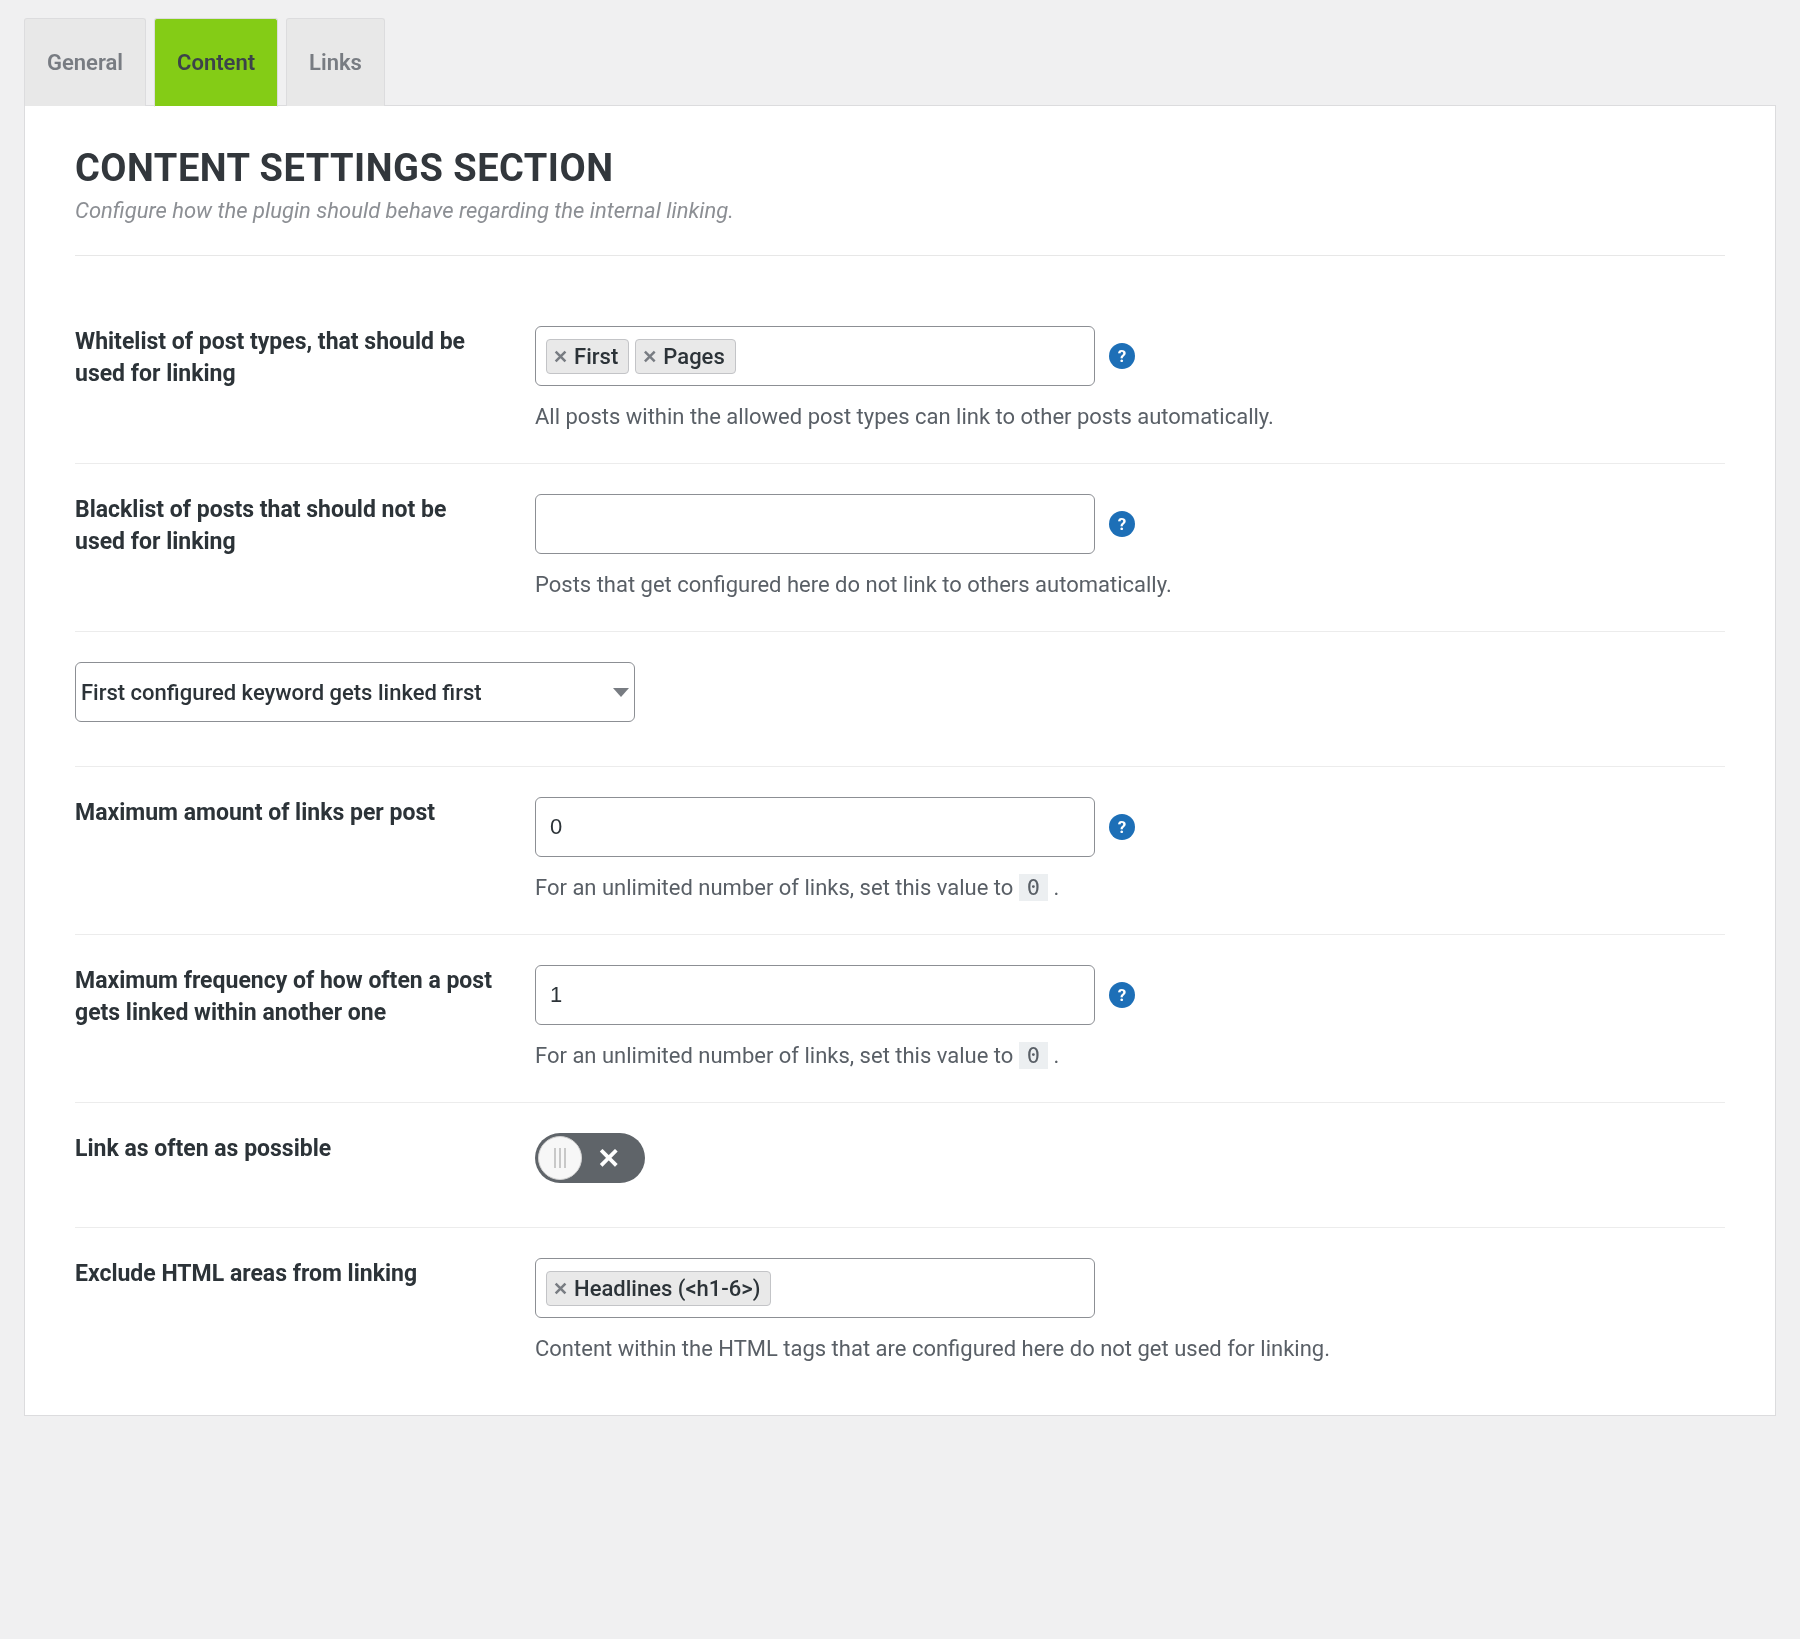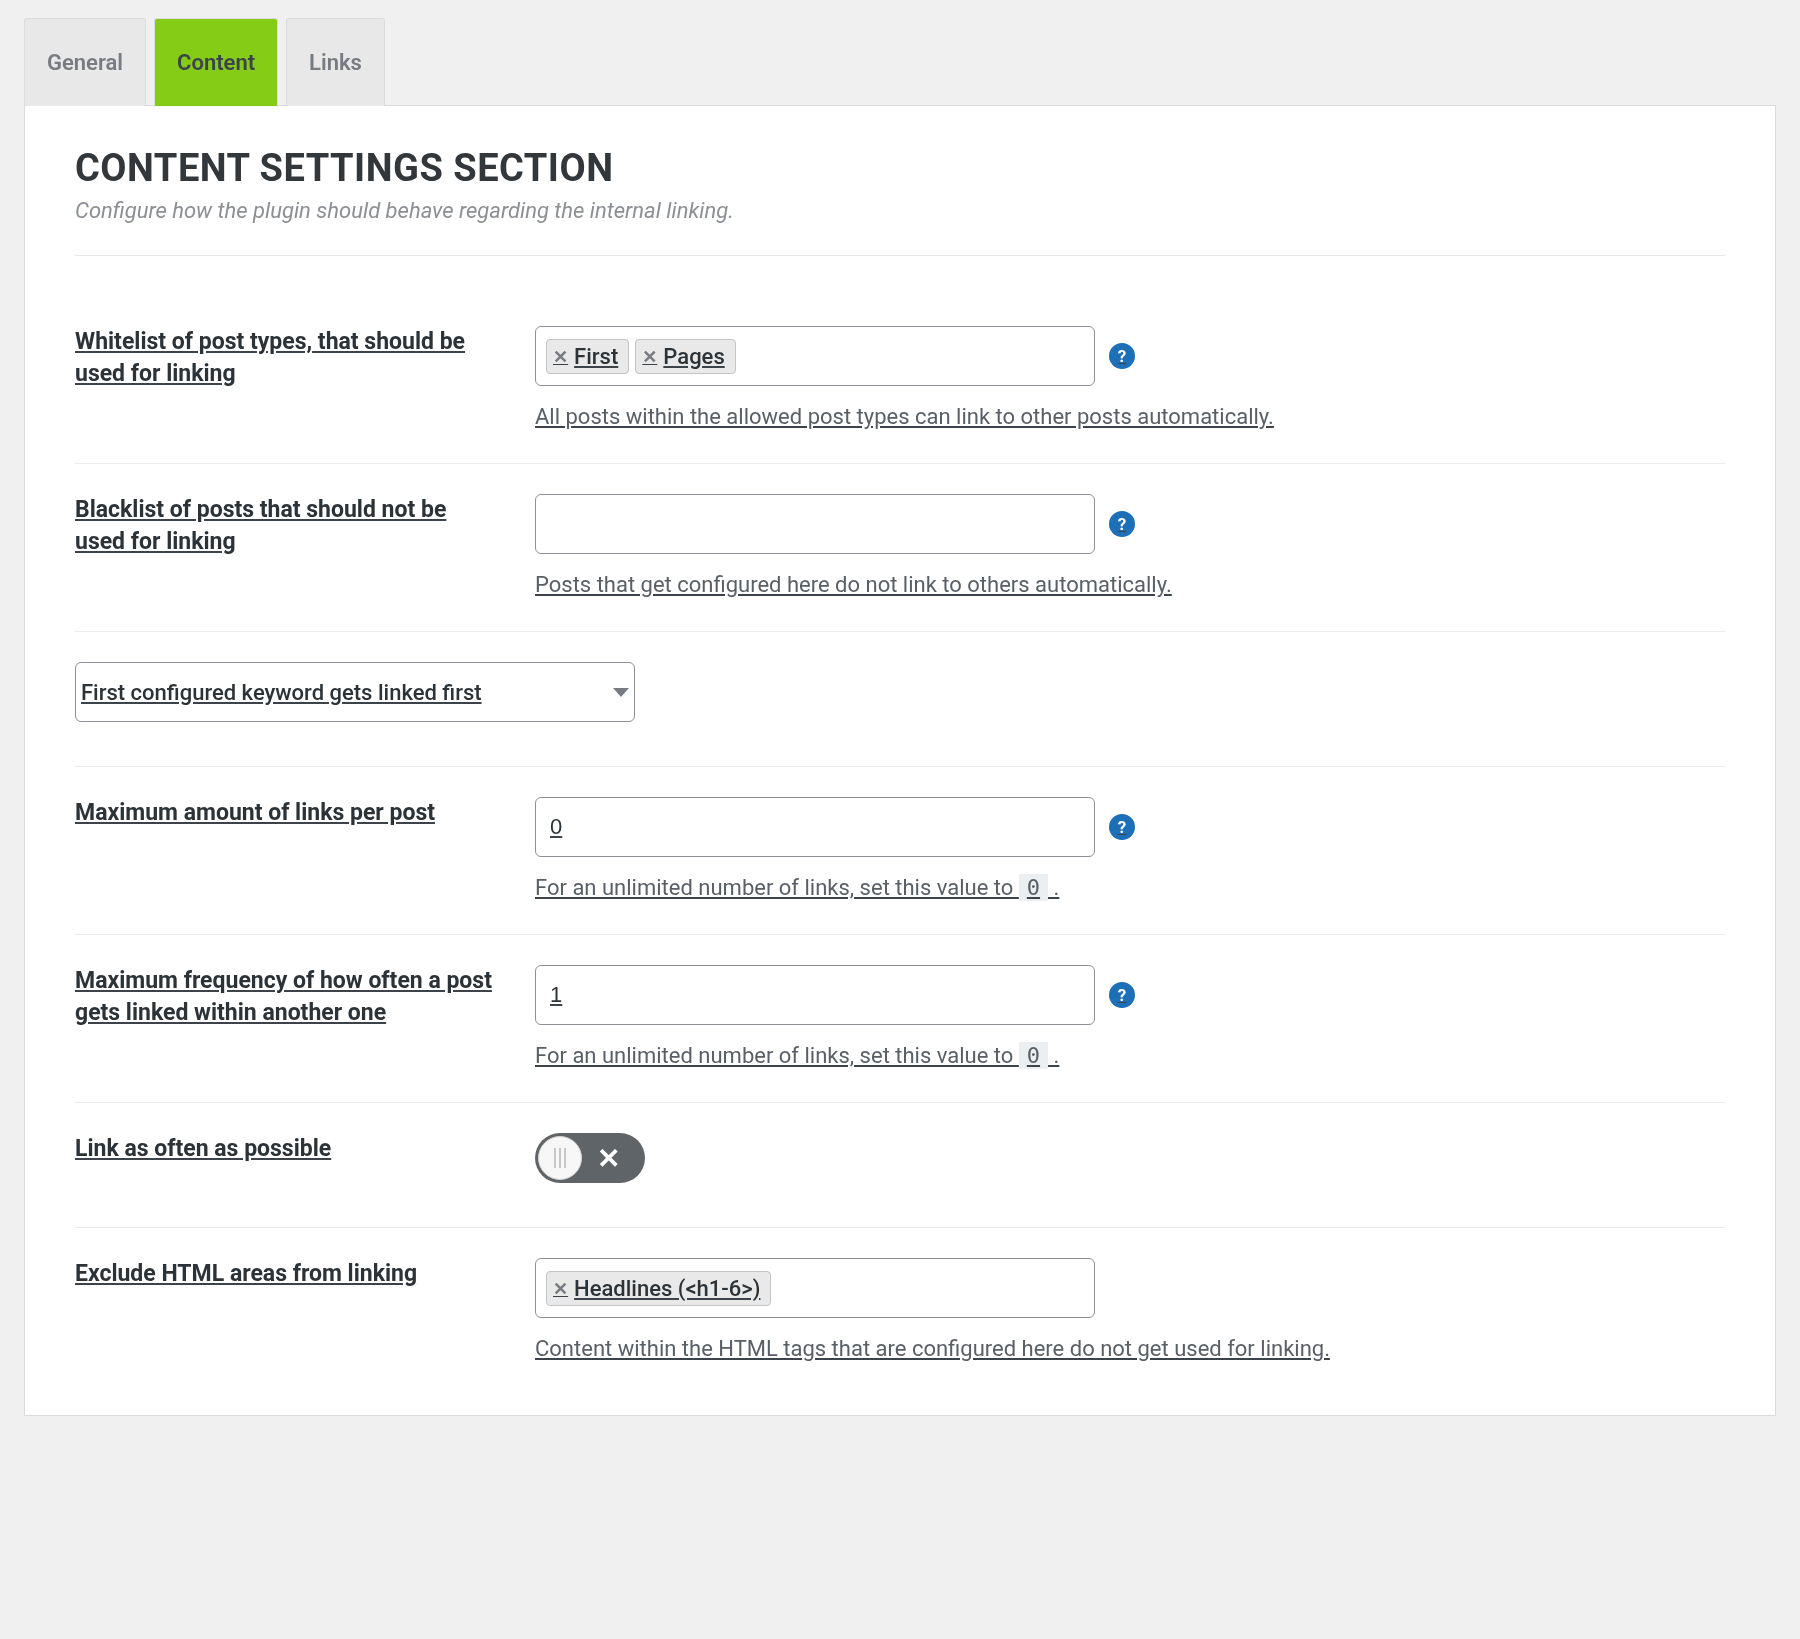--- a/index.html
+++ b/index.html
@@ -57,21 +57,20 @@
   .hr-top {
     border: none;
     border-top: 1px solid #e7e7e7;
     margin: 0 0 40px 0;
   }
   .row {
     display: flex;
     align-items: flex-start;
     padding: 30px 0;
     border-bottom: 1px solid #ececec;
-    text-decoration: underline;
   }
   .row:first-of-type { padding-top: 20px; }
   .row:last-of-type { border-bottom: none; }
   .label-col {
     width: 460px;
     flex-shrink: 0;
     padding-right: 40px;
   }
   .label-col .lbl {
     font-weight: 700;

